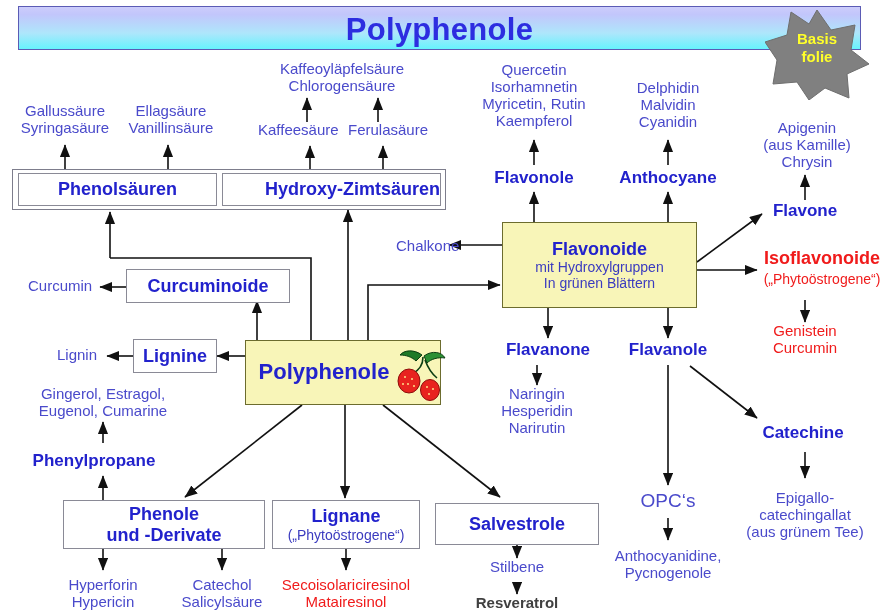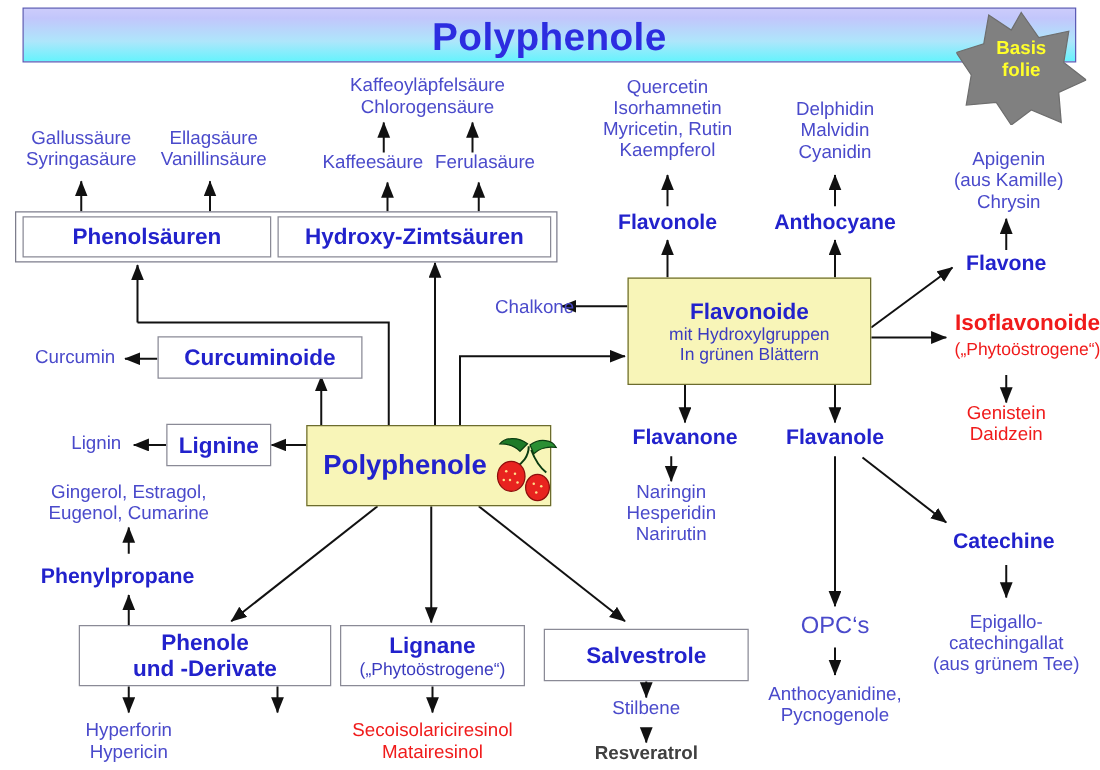--- a/index.html
+++ b/index.html
@@ -172,21 +172,21 @@
 
   <div class="t hdng ctr" style="left:534px;top:168px;">Flavonole</div>
   <div class="t hdng ctr" style="left:668px;top:168px;">Anthocyane</div>
   <div class="t hdng ctr" style="left:805px;top:201px;">Flavone</div>
 
   <div class="t lead" style="left:396px;top:238px;">Chalkone</div>
 
   <div class="t hdng ctr redb" style="left:822px;top:248px;font-size:18px;">Isoflavonoide</div>
   <div class="t lead ctr red" style="left:822px;top:272px;font-size:14px;">(„Phytoöstrogene“)</div>
   <div class="t lead ctr red" style="left:805px;top:323px;">Genistein
-Daidzein</div>
+Curcumin</div>
 
   <div class="t lead" style="left:28px;top:278px;">Curcumin</div>
   <div class="t lead" style="left:57px;top:347px;">Lignin</div>
   <div class="t lead ctr" style="left:103px;top:386px;">Gingerol, Estragol,
 Eugenol, Cumarine</div>
   <div class="t hdng ctr" style="left:94px;top:451px;">Phenylpropane</div>
 
   <div class="t hdng ctr" style="left:548px;top:340px;">Flavanone</div>
   <div class="t lead ctr" style="left:537px;top:386px;">Naringin
 Hesperidin
@@ -197,31 +197,33 @@
   <div class="t lead ctr" style="left:805px;top:490px;">Epigallo-
 catechingallat
 (aus grünem Tee)</div>
 
   <div class="t ctr" style="left:668px;top:490px;font-size:19px;">OPC‘s</div>
   <div class="t lead ctr" style="left:668px;top:548px;">Anthocyanidine,
 Pycnogenole</div>
 
   <div class="t lead ctr" style="left:103px;top:577px;">Hyperforin
 Hypericin</div>
+  <div class="t lead ctr" style="left:222px;top:577px;">Catechol
+Salicylsäure</div>
   <div class="t lead ctr red" style="left:346px;top:577px;">Secoisolariciresinol
 Matairesinol</div>
 
   <div class="t lead ctr" style="left:517px;top:559px;">Stilbene</div>
   <div class="t lead ctr" style="left:517px;top:595px;font-weight:bold;color:#404040;">Resveratrol</div>
 
   <div class="outerframe" style="left:12px;top:169px;width:434px;height:41px;"></div>
   <div class="box" style="left:18px;top:173px;width:199px;height:33px;">
     <span class="bt">Phenolsäuren</span>
   </div>
-  <div class="box" style="left:222px;top:173px;width:219px;height:33px;">
+  <div class="box" style="left:222px;top:173px;width:219px;height:33px;align-items:flex-end;">
     <span class="bt">Hydroxy-Zimtsäuren</span>
   </div>
 
   <div class="box" style="left:126px;top:269px;width:164px;height:34px;">
     <span class="bt">Curcuminoide</span>
   </div>
 
   <div class="box" style="left:133px;top:339px;width:84px;height:34px;">
     <span class="bt">Lignine</span>
   </div>

